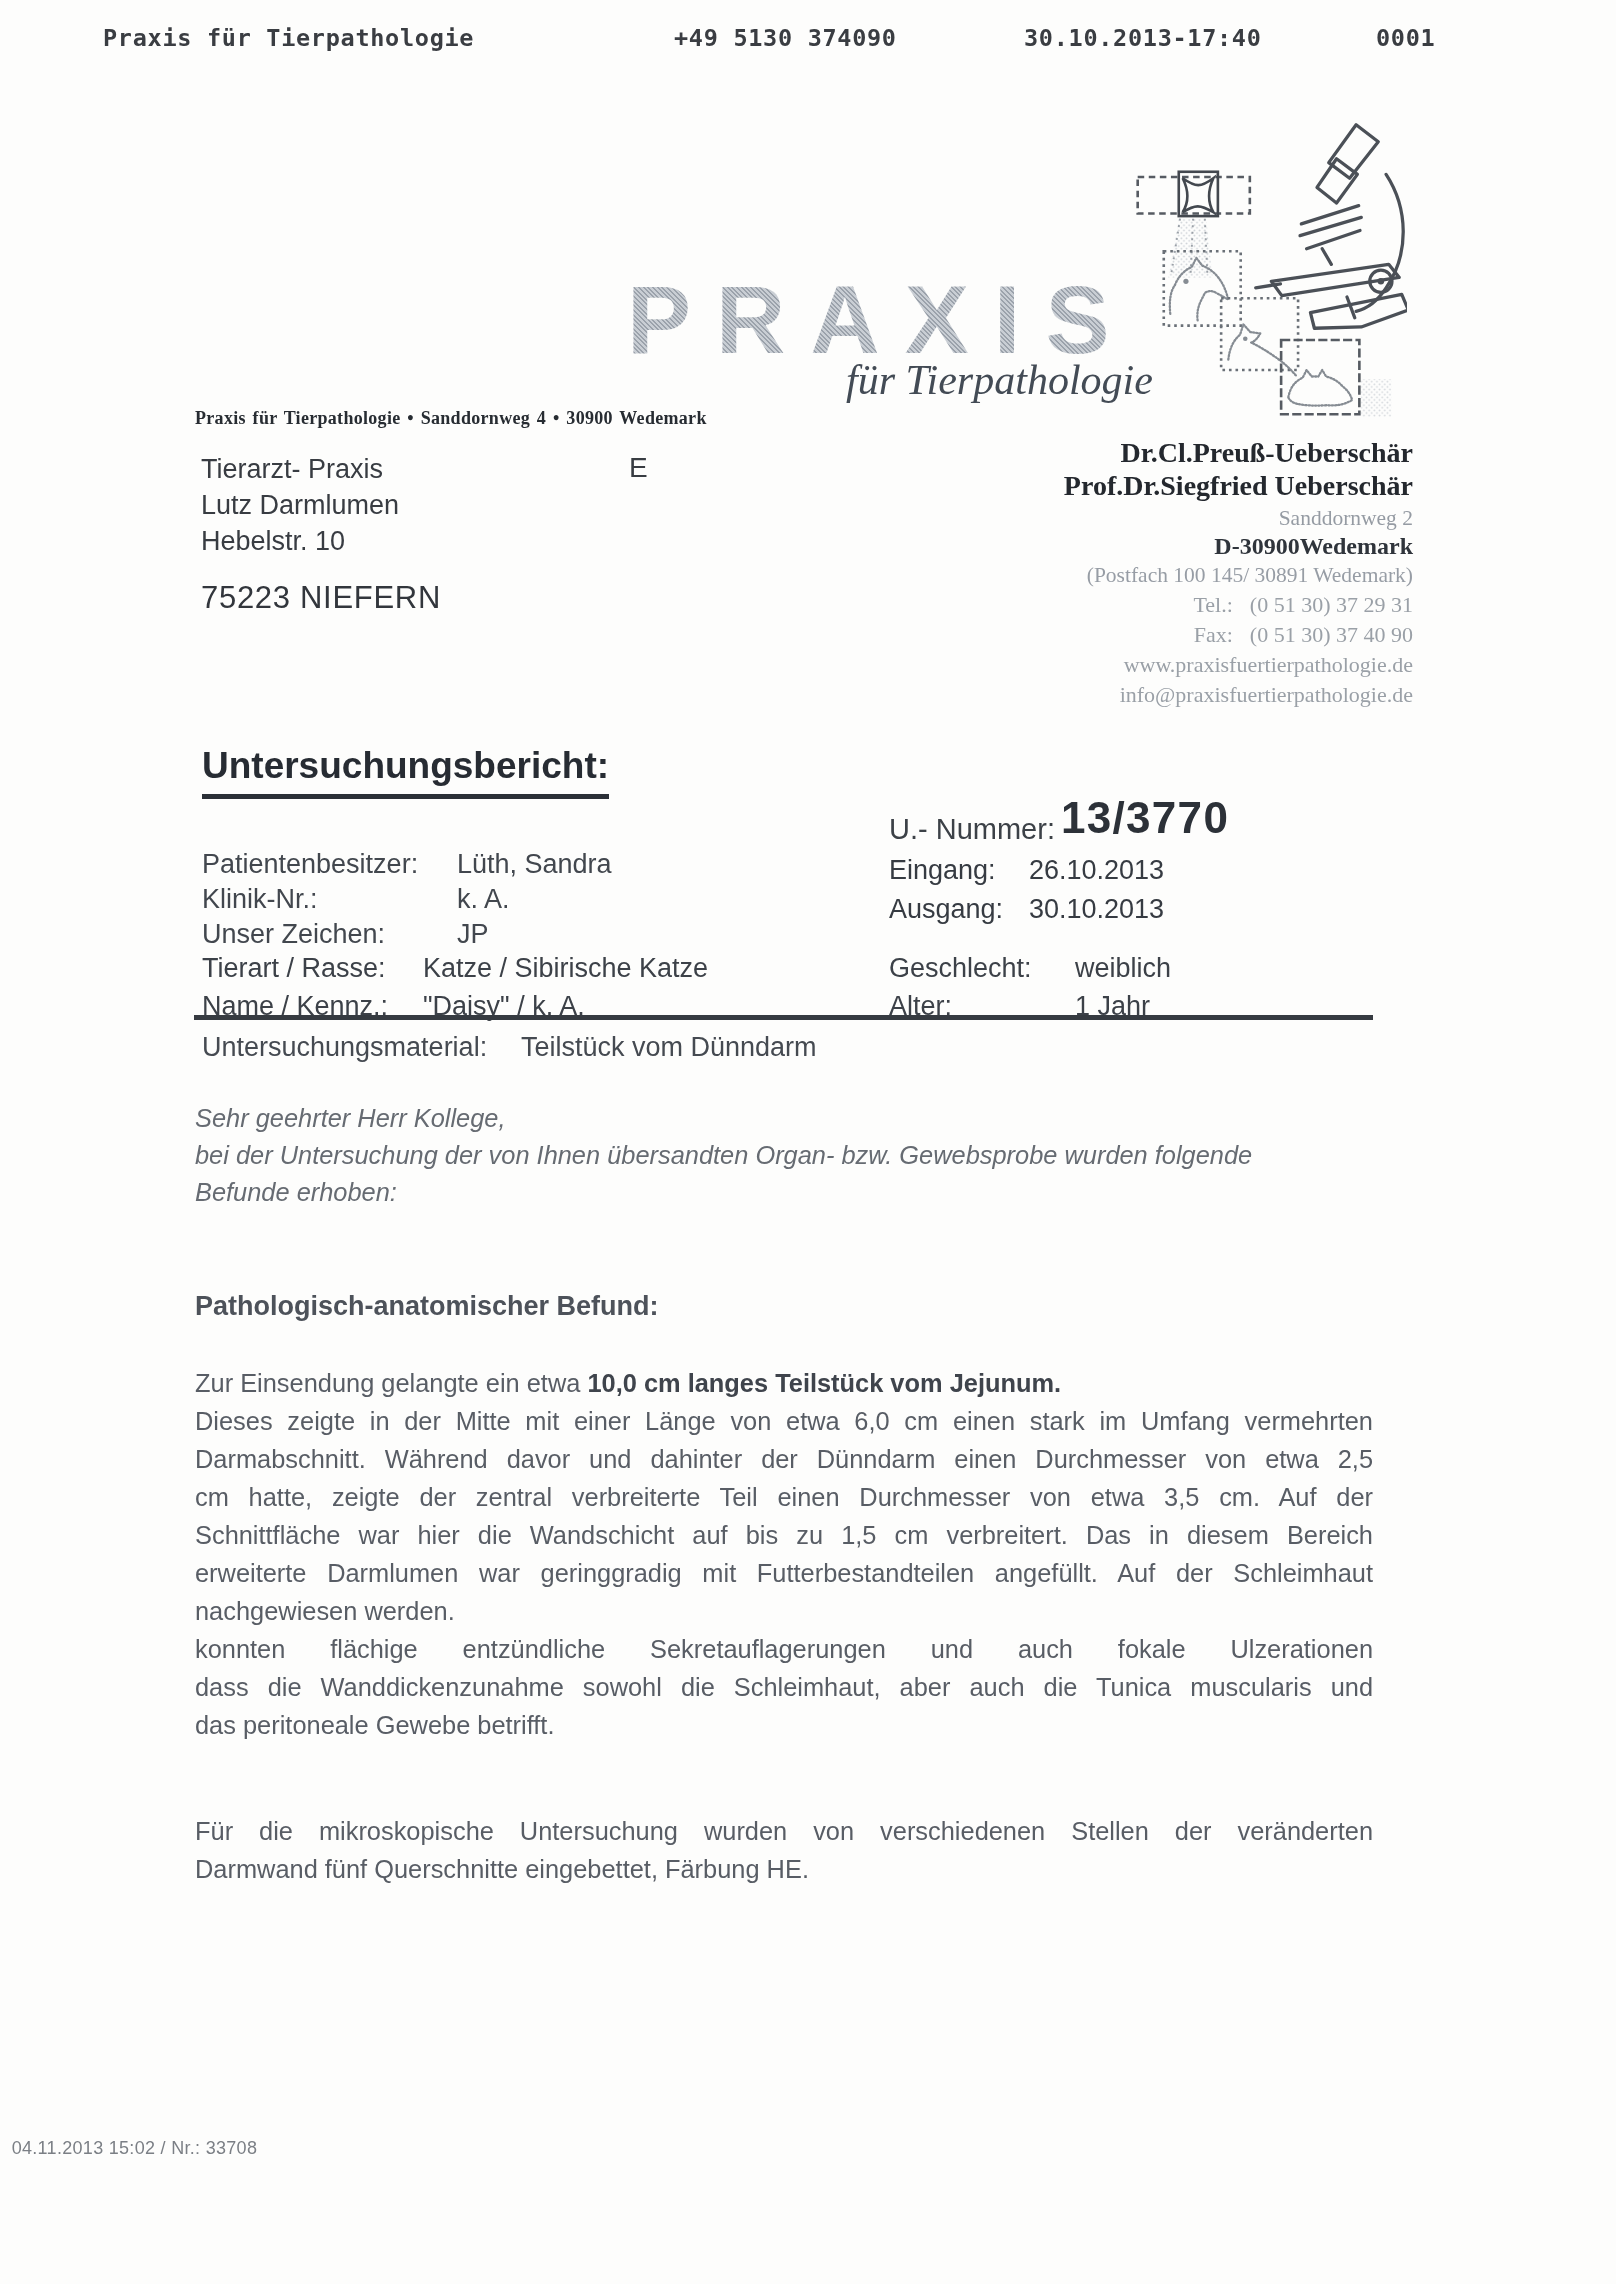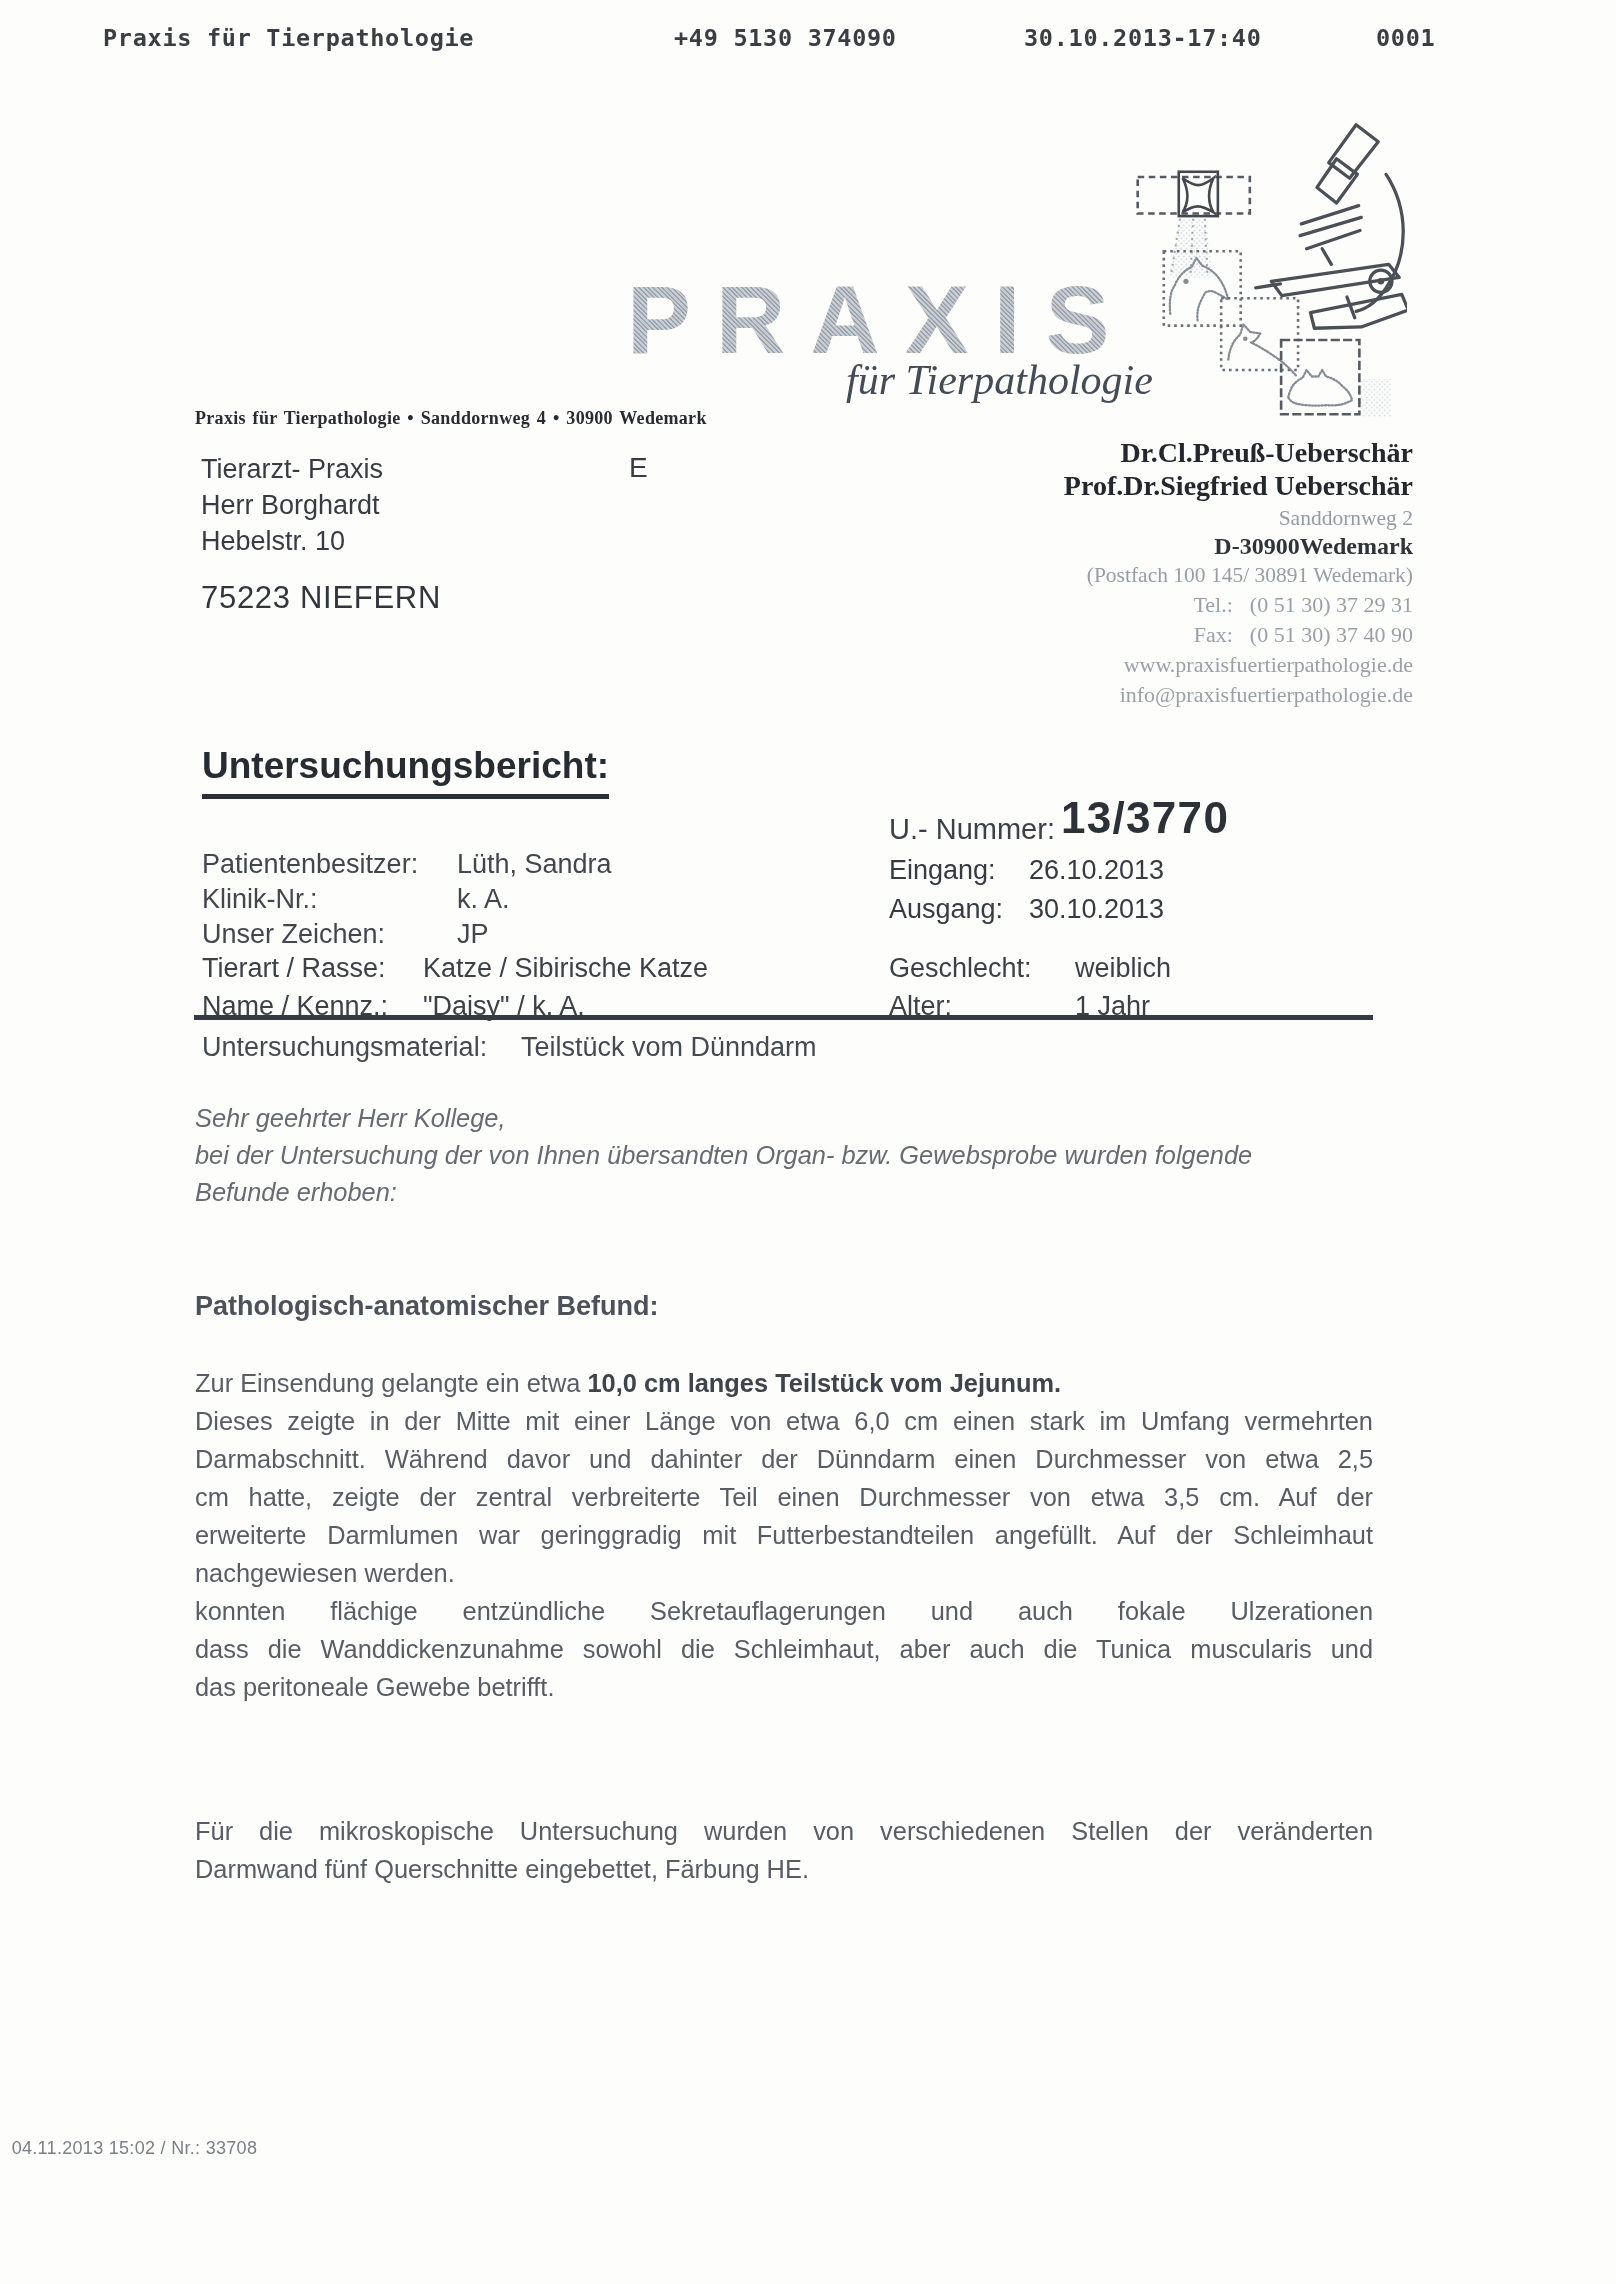--- a/index.html
+++ b/index.html
@@ -154,21 +154,21 @@
     <path d="M228,262 L266,256" class="scope"></path>
     <path d="M368,276 L380,308" class="scope"></path>
     <path d="M312,300 L452,272 L462,296 L390,322 L318,324 Z" class="scope" stroke-width="6"></path>
   </g>
 </svg>
 
 <div class="abs" id="sender-line">Praxis für Tierpathologie • Sanddornweg 4 • 30900 Wedemark</div>
 
 <div class="abs" id="recipient">
   <div>Tierarzt- Praxis</div>
-  <div>Herr Borghardt</div>
+  <div>Lutz Darmlumen</div>
   <div>Hebelstr. 10</div>
 </div>
 <div class="abs" id="recipient-city">75223 NIEFERN</div>
 <div class="abs" id="e-marker">E</div>
 
 <div class="abs" id="practice">
   <div class="docname">Dr.Cl.Preuß-Ueberschär</div>
   <div class="docname">Prof.Dr.Siegfried Ueberschär</div>
   <div class="street">Sanddornweg 2</div>
   <div class="city">D-30900Wedemark</div>
@@ -241,20 +241,21 @@
 <div class="abs" id="befund-heading">Pathologisch-anatomischer Befund:</div>
 
 <div class="abs" id="body-block">
   <div class="jl">
     <span>Zur Einsendung gelangte ein etwa </span><b>10,0 cm langes Teilstück vom Jejunum.</b>
   </div>
   <div>
       <div class="jl full">Dieses zeigte in der Mitte mit einer Länge von etwa 6,0 cm einen stark im Umfang vermehrten</div>
       <div class="jl full">Darmabschnitt. Während davor und dahinter der Dünndarm einen Durchmesser von etwa 2,5</div>
       <div class="jl full">cm hatte, zeigte der zentral verbreiterte Teil einen Durchmesser von etwa 3,5 cm. Auf der</div>
+      <div class="jl full">Schnittfläche war hier die Wandschicht auf bis zu 1,5 cm verbreitert. Das in diesem Bereich</div>
       <div class="jl full">erweiterte Darmlumen war geringgradig mit Futterbestandteilen angefüllt. Auf der Schleimhaut</div>
       <div class="jl">nachgewiesen werden.</div>
       <div class="jl full">konnten flächige entzündliche Sekretauflagerungen und auch fokale Ulzerationen</div>
       <div class="jl full">dass die Wanddickenzunahme sowohl die Schleimhaut, aber auch die Tunica muscularis und</div>
       <div class="jl">das peritoneale Gewebe betrifft.</div>
     </div>
 </div>
 
 <div class="abs" id="micro-block">
     <div class="jl full">Für die mikroskopische Untersuchung wurden von verschiedenen Stellen der veränderten</div>

